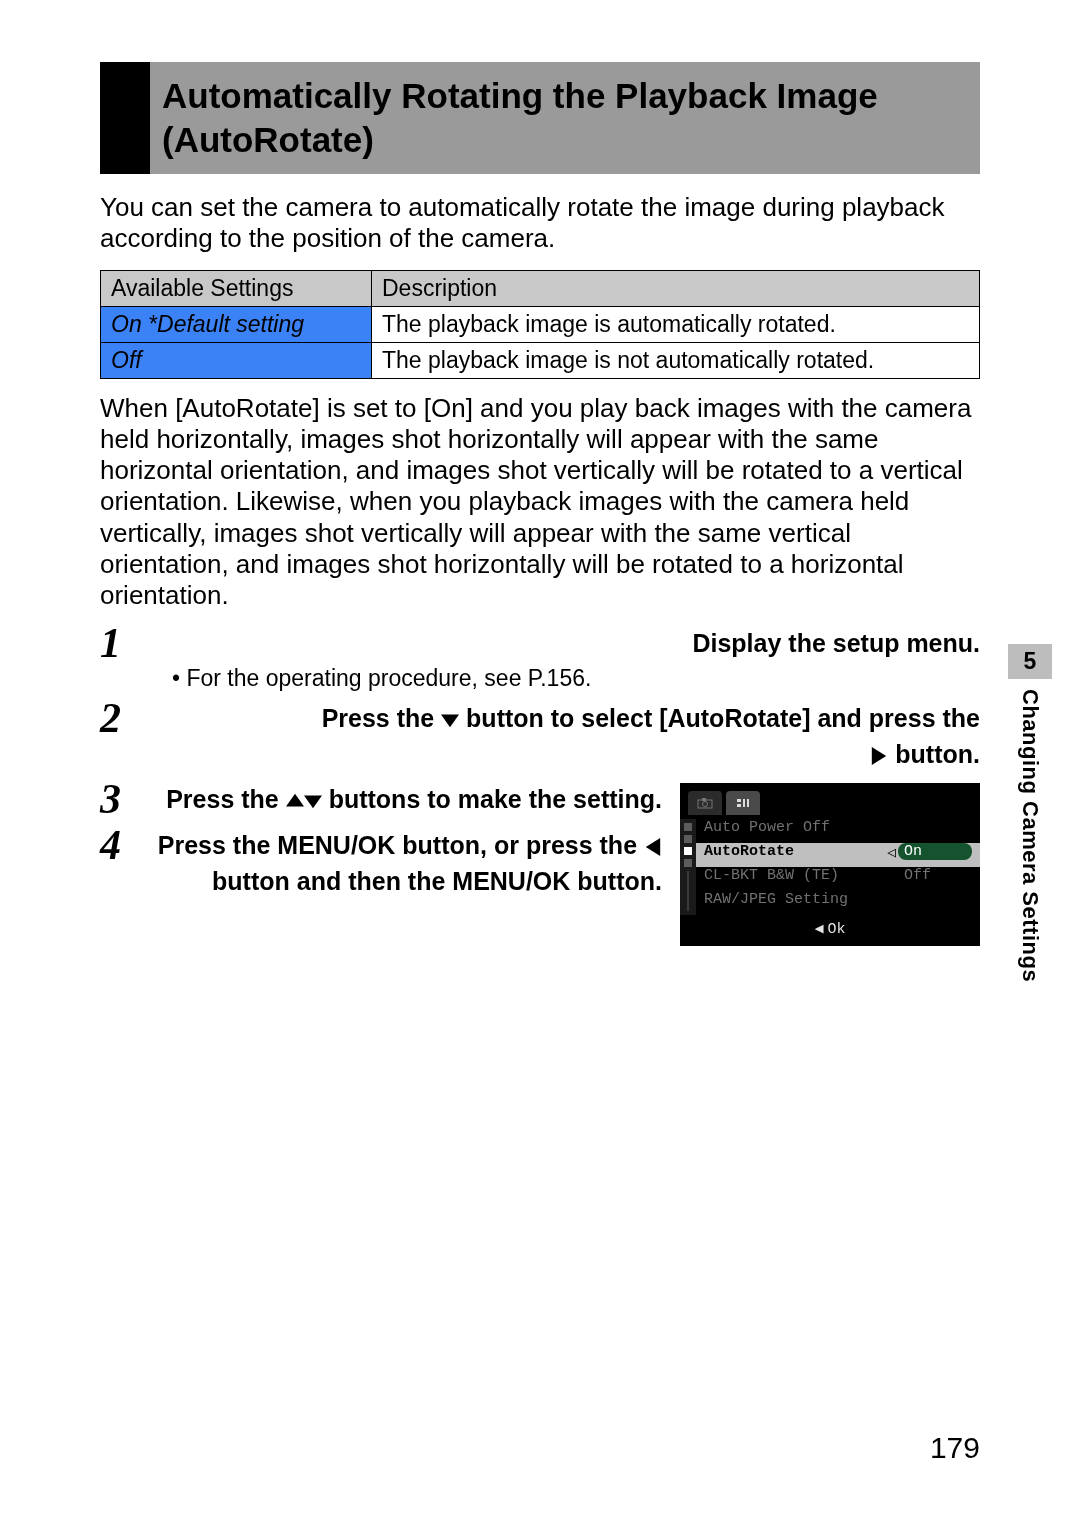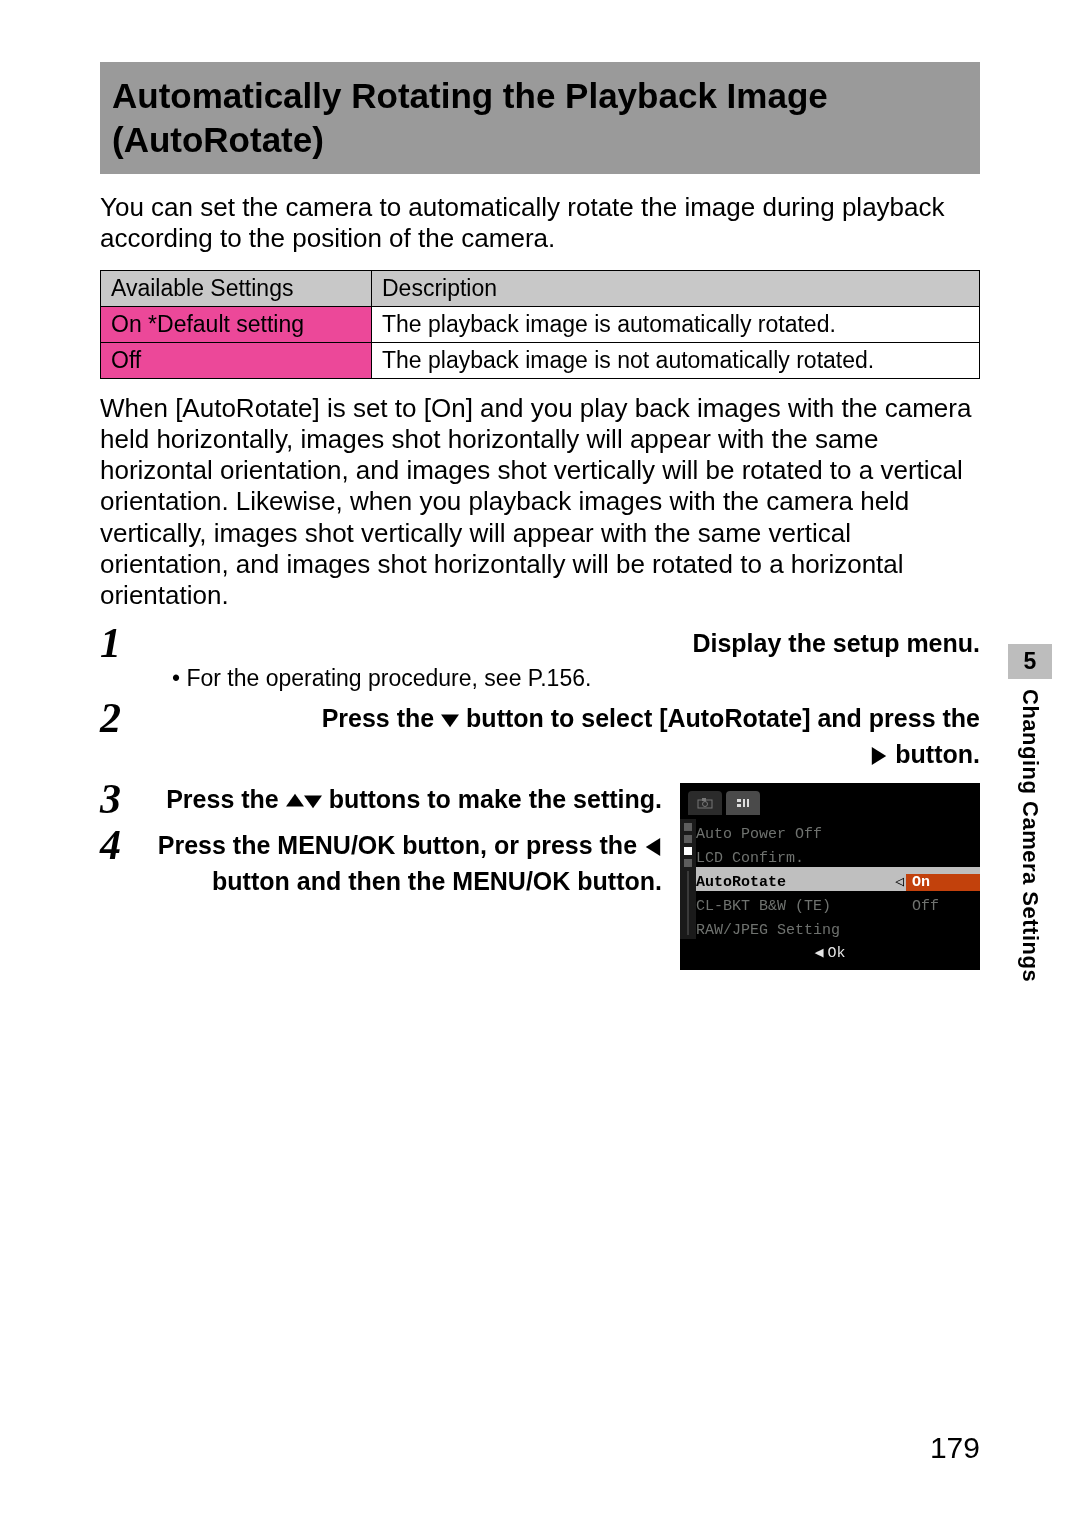--- a/index.html
+++ b/index.html
@@ -16,21 +16,20 @@
     position: relative;
     box-sizing: border-box;
     padding: 62px 100px 80px 100px;
   }
   
   .title-block {
     background: #9a9a9a;
     display: flex;
     align-items: stretch;
     margin-bottom: 18px;
-    flex-direction: column;
   }
   .title-marker {
     width: 50px;
     background: #000;
   }
   .title-text {
     flex: 1;
     padding: 12px 18px 12px 12px;
     font-weight: 900;
     font-size: 35px;
@@ -55,21 +54,22 @@
     padding: 4px 10px;
     text-align: left;
     font-weight: normal;
   }
   table.settings thead th {
     background: #c8c8c8;
     margin-left: 29px;
   }
   table.settings td.col1 {
     width: 250px;
-    background: #ec4899;
+    background: #3b82f6;
+    font-style: italic;
   }
   .body-text {
     font-size: 26px;
     line-height: 1.2;
     margin: 0 0 16px 0;
   }
   
   ol.steps {
     list-style: none;
     padding: 0;
@@ -164,41 +164,42 @@
   }
   .lcd-scroll .tick.hl { background:#fff; }
   .lcd-scroll .line {
     width: 2px; flex:1; background:#3a3a3a;
   }
   .lcd-list {
     flex: 1;
   }
   .lcd-row {
     display: flex;
-    align-items: flex-end;
+    align-items: flex-start;
     height: 24px;
-    padding: 0 0;
+    padding: 0 8px;
     color: #6f726f;
   }
   .lcd-row.sel {
     background: #bfbfbf;
     color: #000;
     font-weight: bold;
   }
   .lcd-row .label { flex: 1; white-space: nowrap; overflow:hidden; }
   .lcd-row .val {
     width: 74px;
     text-align: left;
     padding-left: 6px;
     box-sizing: border-box;
   }
   .lcd-row.sel .val {
-    background: #c2410c;
+    background: #14532d;
     color: #fff;
-    font-weight: bold;
+    font-weight: normal;
+    border-radius: 8px;
   }
   .lcd-row.sel .arrow-left { color:#000; margin-right:2px; }
   .lcd-footer {
     text-align: center;
     padding-top: 4px;
     color: #e5e5e5;
     font-size: 15px;
   }
   .lcd-footer .tri { margin-right:4px; }
   
@@ -357,24 +358,20 @@
                 <div class="tick"></div>
                 <div class="tick hl"></div>
                 <div class="tick"></div>
                 <div class="line"></div>
             </div>
             <div class="lcd-list">
               <div class="lcd-row">
                 <span class="label">Auto Power Off</span>
                 <span class="val"></span>
               </div>
-              <div class="lcd-row">
-                <span class="label">LCD Confirm.</span>
-                <span class="val"></span>
-              </div>
               <div class="lcd-row sel">
                 <span class="label">AutoRotate</span>
                 <span class="arrow-left">◁</span>
                 <span class="val">On</span>
               </div>
               <div class="lcd-row">
                 <span class="label">CL-BKT B&amp;W (TE)</span>
                 <span class="val">Off</span>
               </div>
               <div class="lcd-row">

